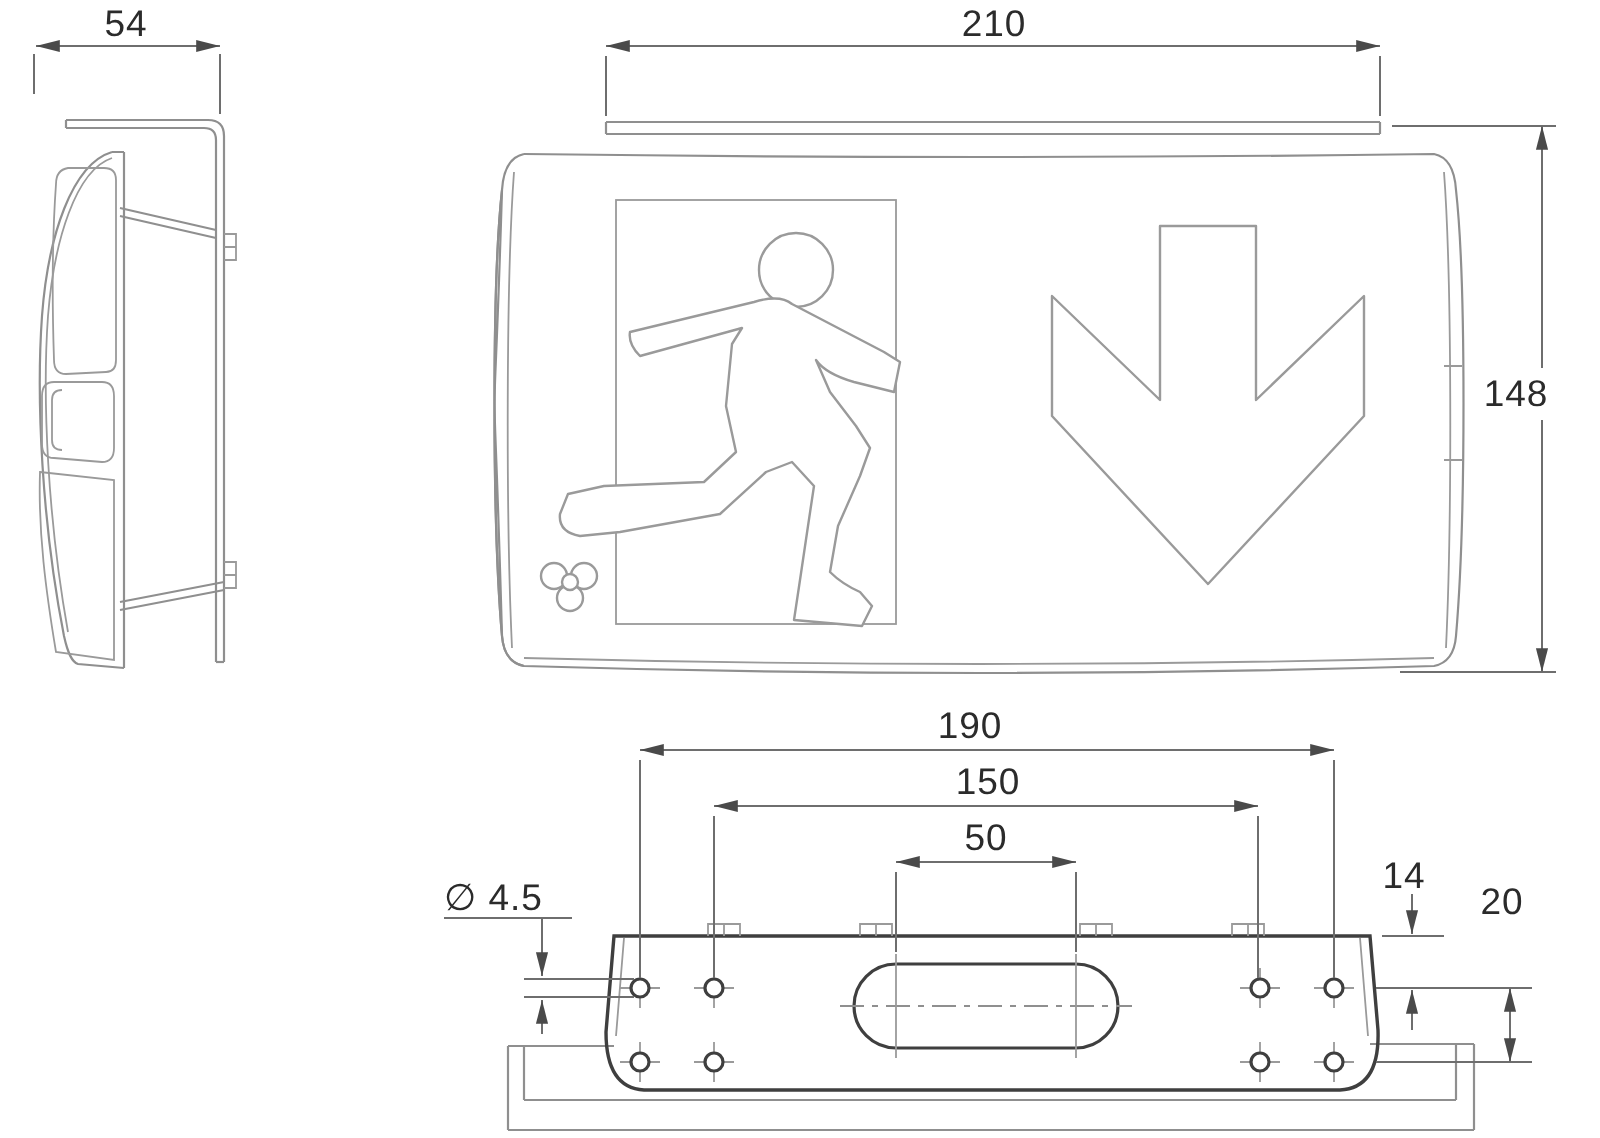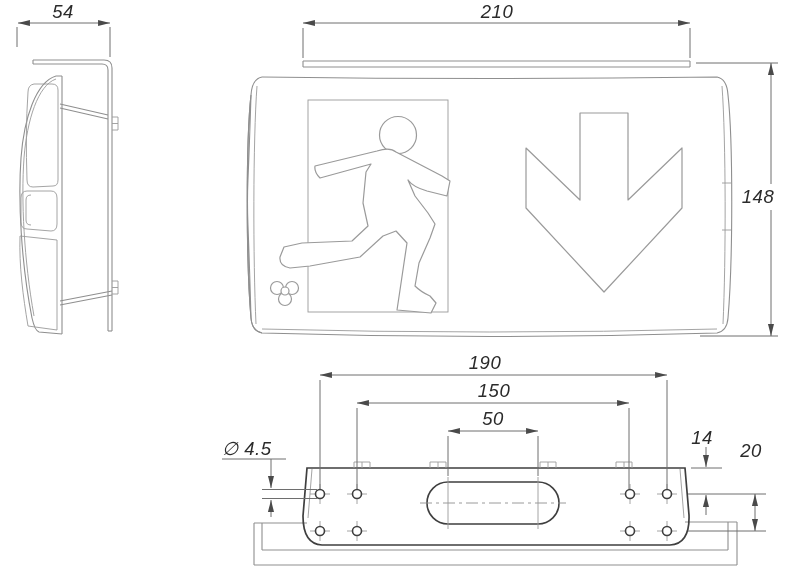--- a/index.html
+++ b/index.html
@@ -1,16 +1,16 @@
 <!DOCTYPE html>
 <html><head>
 <meta charset="utf-8">
 <style>
   html,body{margin:0;padding:0;background:#fff;}
-  .canvas{position:relative;width:800px;height:569px;background:#ffffff;overflow:hidden;font-style:italic;}
+  .canvas{position:relative;width:800px;height:569px;background:#ffffff;overflow:hidden;}
   svg{position:absolute;left:0;top:0;}
   .ln{stroke:#8f8f8f;stroke-width:1.1;fill:none;}
   .lnd{stroke:#3f3f3f;stroke-width:1.7;fill:none;}
   .lndw{stroke:#3f3f3f;stroke-width:1.6;fill:#ffffff;}
   .thin{stroke:#9a9a9a;stroke-width:0.9;fill:none;}
   .dim{stroke:#6e6e6e;stroke-width:1;fill:none;}
   .ctr{stroke:#8f8f8f;stroke-width:0.9;fill:none;stroke-dasharray:12 4 3 4;}
   .pict{stroke:#9a9a9a;stroke-width:1.2;fill:#ffffff;stroke-linejoin:round;}
   text.dimtxt{font-family:"Liberation Sans",sans-serif;font-size:18.5px;fill:#2b2b2b;letter-spacing:0.5px;}
 </style>

